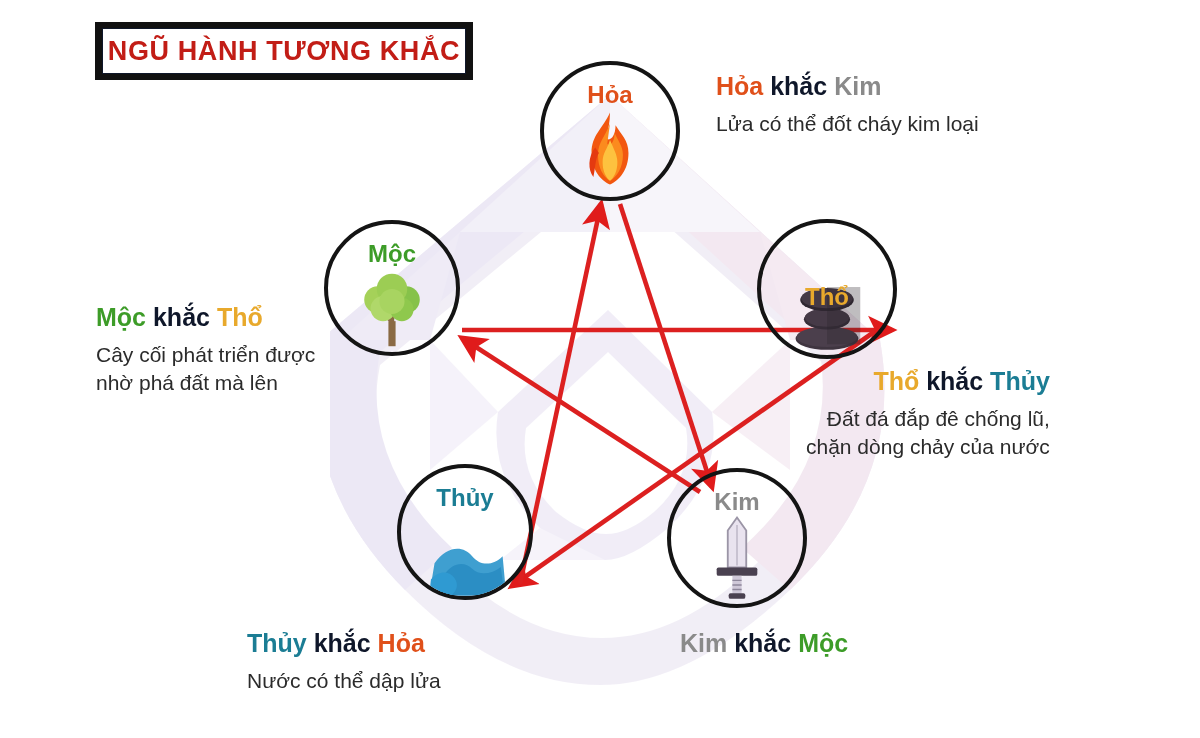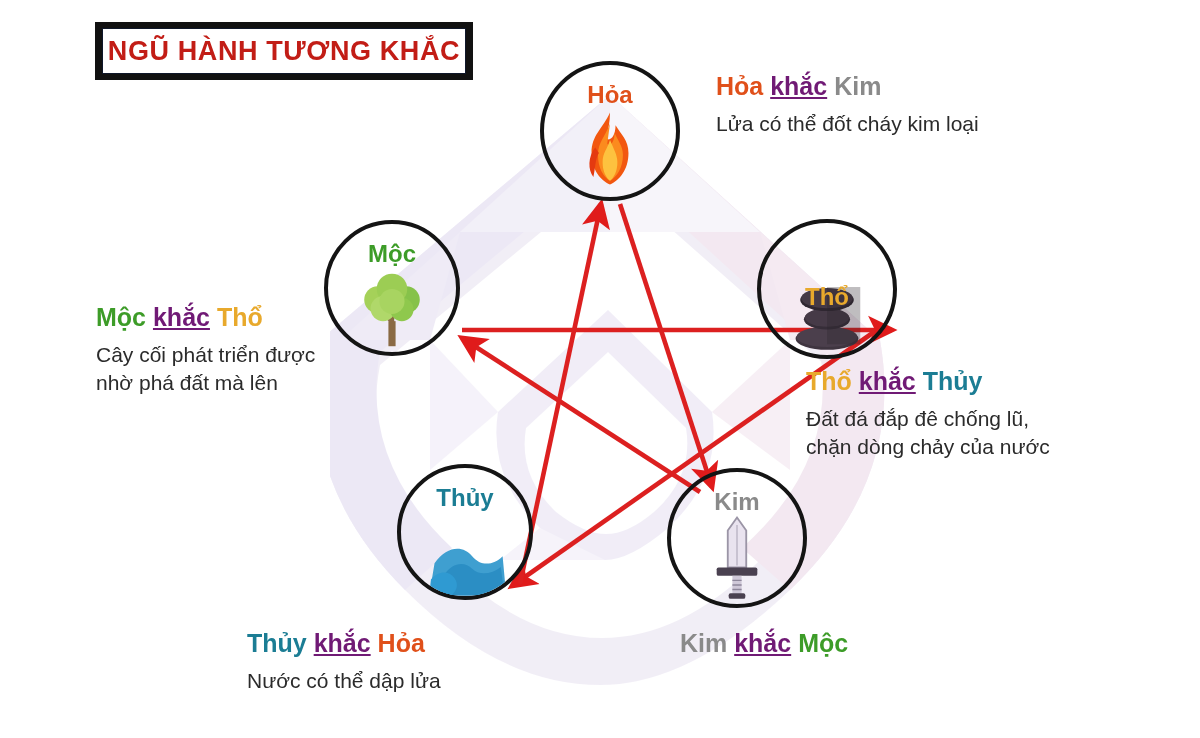--- a/index.html
+++ b/index.html
@@ -99,40 +99,39 @@
     position: absolute;
   }
   .relation .headline {
     font-size: 25px;
     font-weight: bold;
     line-height: 1.15;
     white-space: nowrap;
     margin-bottom: 9px;
   }
   .relation .headline .mid {
-    color: #701a75;
-    text-decoration: underline;
+    color: #0f172a;
   }
   .relation .desc {
     font-size: 21px;
     color: #2b2b2b;
     line-height: 1.33;
     font-weight: normal;
   }
   .relation .desc .l2 { display: block; }
 
   .el-hoa  { color: #e0501a; }
   .el-kim  { color: #8a8a8a; }
   .el-moc  { color: #3d9c28; }
   .el-tho  { color: #e8a92c; margin-top: 44px; }
   .el-thuy { color: #1b7d94; }
 
   
   #rel-hoa-kim   { left: 716px; top: 72px;  }
-  #rel-tho-thuy  { left: 806px; top: 367px; }
+  #rel-tho-thuy  { left: 806px; top: 367px; text-align: right; }
   #rel-kim-moc   { left: 680px; top: 629px; text-align: left; }
   #rel-thuy-hoa  { left: 247px; top: 629px; text-align: left; }
   #rel-moc-tho   { left: 96px;  top: 303px; }
 
   #rel-kim-moc .desc, #rel-thuy-hoa .desc { text-align: left; }
 </style>
 </head>
 <body>
 
 <div id="stage">

